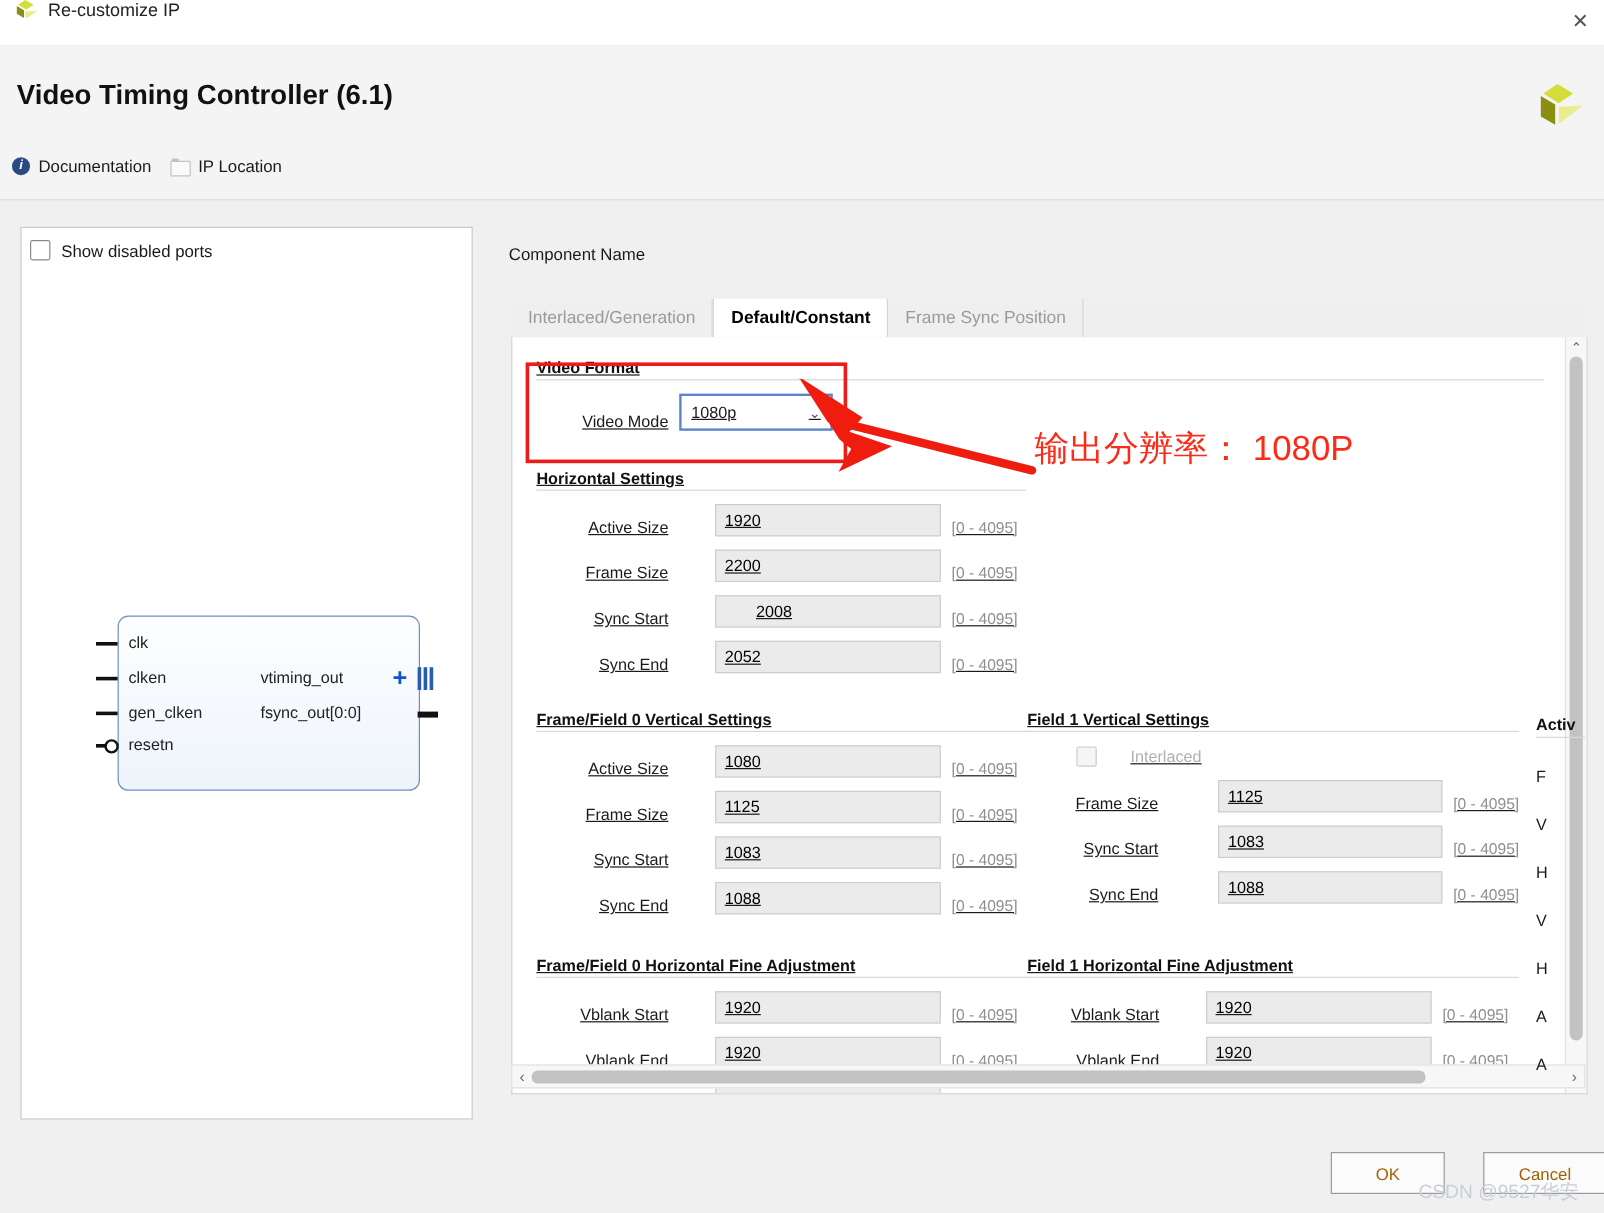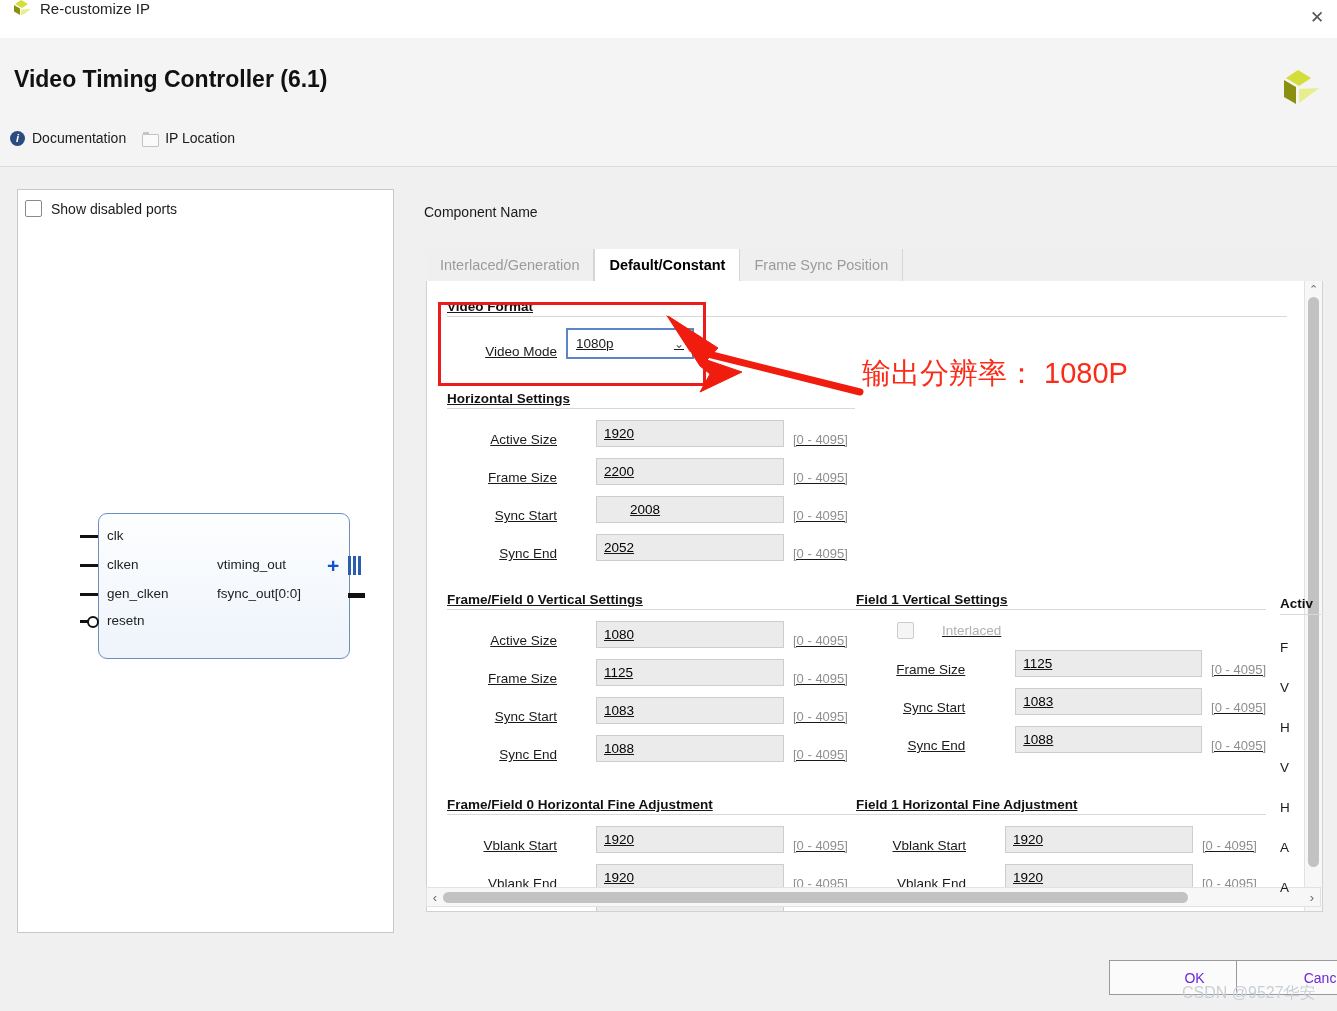--- a/index.html
+++ b/index.html
@@ -149,22 +149,22 @@
   }
   .anno-text{
     position:absolute;left:862px;top:354px;font-size:29px;color:#fb2b18;
     white-space:nowrap;
   }
   .arrow-svg{position:absolute;left:0;top:0;width:1337px;height:1011px;pointer-events:none;}
   
   .btnbar{position:absolute;left:0;top:950px;width:1337px;height:61px;}
   .btn{
     position:absolute;top:10px;width:93px;height:33px;background:#fbfbfb;
-    border:1px solid #9a9a9a;font-size:14px;color:#6d28d9;
-    display:flex;align-items:center;justify-content:center;cursor:pointer;padding-left:38px;
+    border:1px solid #9a9a9a;font-size:14px;color:#a16207;
+    display:flex;align-items:center;justify-content:center;cursor:pointer;
   }
   .btn-ok{left:1109px;}
   .btn-cancel{left:1236px;width:101px;border-right:none;}
   .watermark{
     position:absolute;left:1182px;top:983px;font-size:16px;color:#c9cfd6;white-space:nowrap;
   }
   
   .clip-col{position:absolute;left:1280px;top:596px;width:41px;overflow:hidden;height:320px;}
   .clip-title{font-size:13.5px;font-weight:bold;color:#111;white-space:nowrap;}
   .clip-rule{height:1px;background:#d8d8d8;width:41px;margin-top:3px;}

